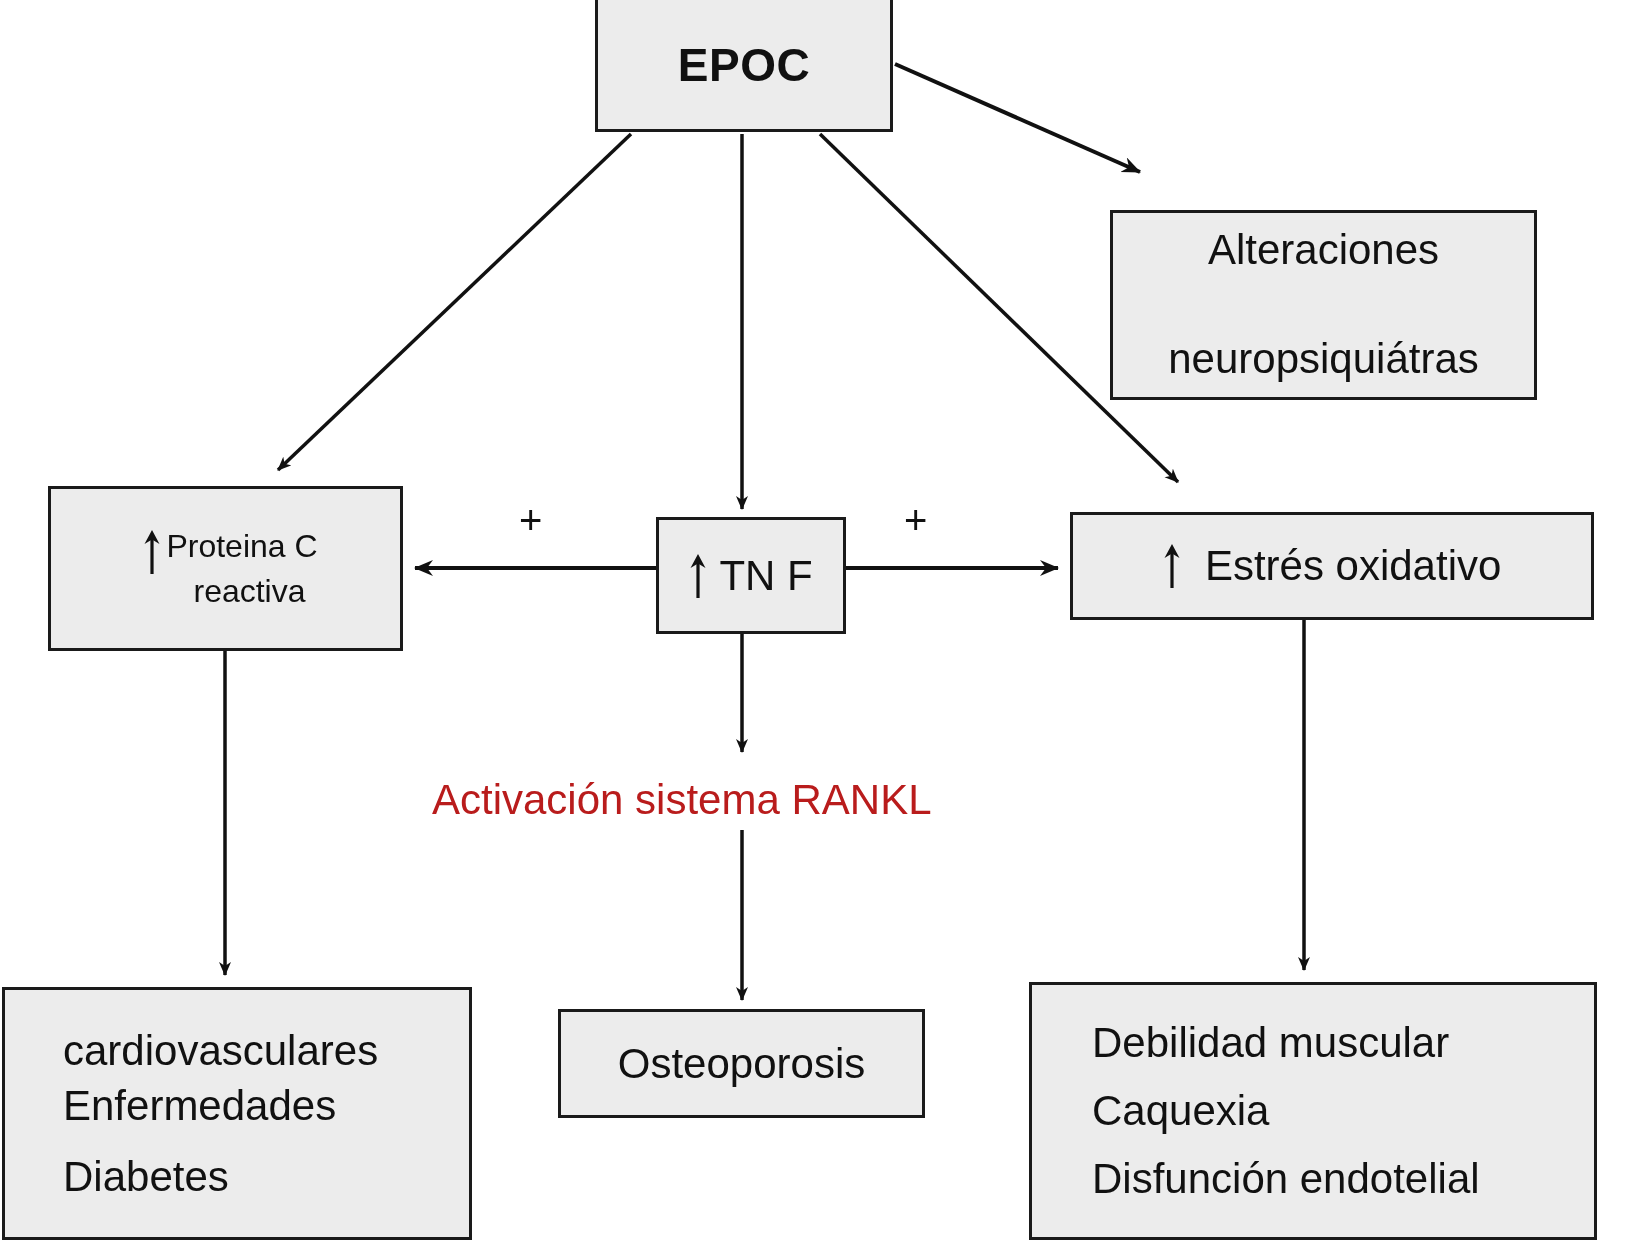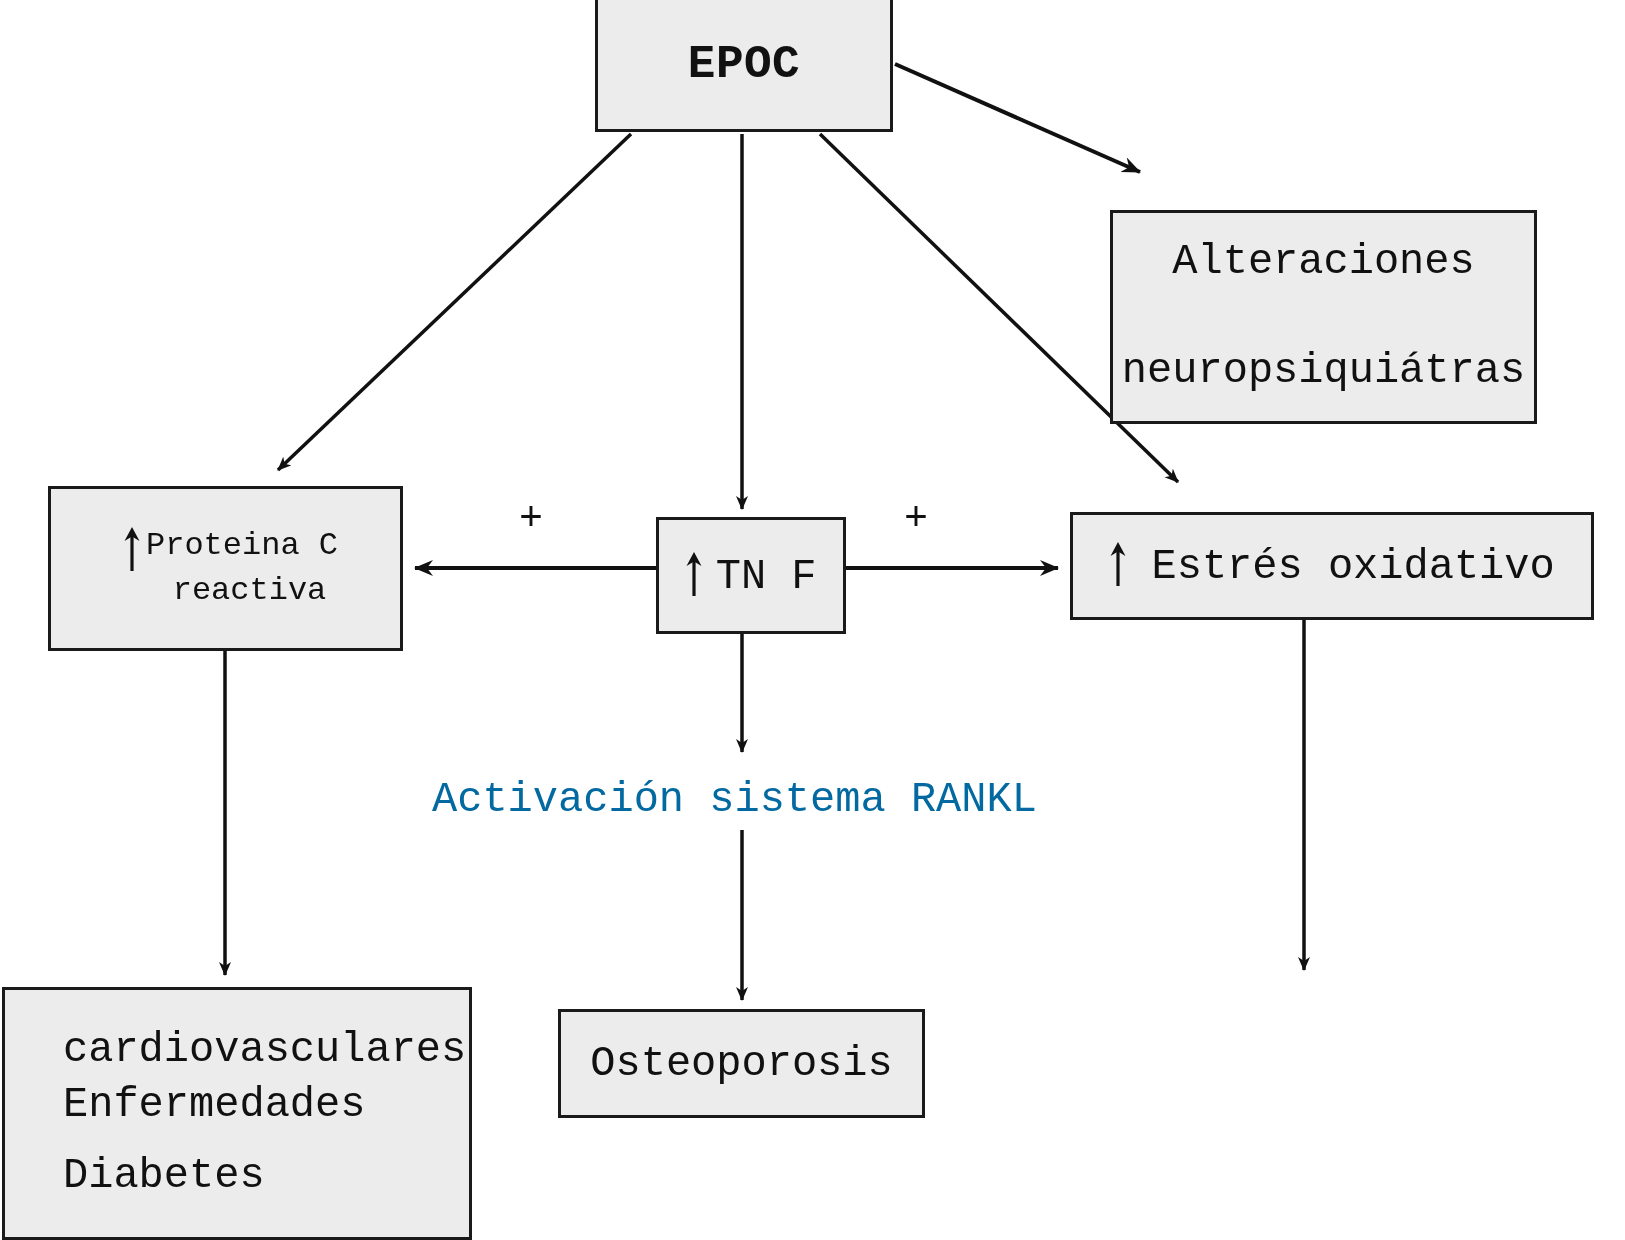--- a/index.html
+++ b/index.html
@@ -5,21 +5,21 @@
   html, body {
     margin: 0;
     padding: 0;
     background: #ffffff;
   }
   #canvas {
     position: relative;
     width: 1625px;
     height: 1240px;
     background: #ffffff;
-    font-family: Liberation Mono, monospace;
+    font-family: Liberation Sans, sans-serif;
     overflow: hidden;
   }
   svg.edges {
     position: absolute;
     left: 0;
     top: 0;
     width: 1625px;
     height: 1240px;
     pointer-events: none;
   }
@@ -54,21 +54,21 @@
   }
   .arrowglyph svg { position: absolute; left: 0; top: 0; }
   .plus-label {
     position: absolute;
     color: #111111;
     font-size: 40px;
     line-height: 1;
   }
   .free-text {
     position: absolute;
-    color: #0369a1;
+    color: #b91c1c;
     white-space: nowrap;
   }
 </style>
 </head>
 <body>
 
 <div id="canvas">
 
   <svg class="edges" viewBox="0 0 1625 1240">
     <defs>
@@ -118,21 +118,21 @@
 
     <g>
       <line x1="1304" y1="620" x2="1304" y2="970" stroke="#111111" stroke-width="3.5" marker-end="url(#barb)"></line>
     </g>
   </svg>
 
   <div class="node center-node" style="left:595px; top:-3px; width:298px; height:135px; font-size:46px; font-weight:bold; letter-spacing:0.5px;">
     <span class="line">EPOC</span>
   </div>
 
-  <div class="node center-node" style="left:1110px; top:210px; width:427px; height:214px; font-size:42px; line-height:1.45;gap:48px;">
+  <div class="node center-node" style="left:1110px; top:210px; width:427px; height:190px; font-size:42px; line-height:1.45;gap:48px;">
     <span class="line">Alteraciones</span>
     <span class="line">neuropsiquiátras</span>
   </div>
 
   <div class="node center-node" style="left:48px; top:486px; width:355px; height:165px; font-size:32px; line-height:1.38; padding-left:4px;">
     <span class="line" style="padding-left:6px;">
       <span class="arrowglyph">
         <svg width="18" height="46" viewBox="0 0 18 46">
           <line x1="9" y1="45" x2="9" y2="6" stroke="#111111" stroke-width="3.2"></line>
           <path d="M9,1 L16.5,15 L9,10.5 L1.5,15 Z" fill="#111111"></path>
@@ -167,20 +167,25 @@
   <div class="node left-node" style="left:2px; top:987px; width:470px; height:253px; font-size:42px; line-height:1.32; padding-left:58px;">
     <span class="line">cardiovasculares</span>
     <span class="line">Enfermedades</span>
     <span class="line" style="margin-top:15px;">Diabetes</span>
   </div>
 
   <div class="node center-node" style="left:558px; top:1009px; width:367px; height:109px; font-size:42px;justify-content:center;">
     <span class="line">Osteoporosis</span>
   </div>
 
+  <div class="node left-node" style="left:1029px; top:982px; width:568px; height:258px; font-size:42px; line-height:1.62; padding-left:60px;">
+    <span class="line">Debilidad muscular</span>
+    <span class="line">Caquexia</span>
+    <span class="line">Disfunción endotelial</span>
+  </div>
 
   <div class="free-text" style="left:432px; top:776px; font-size:42px;">Activación sistema RANKL</div>
 
   <div class="plus-label" style="left:519px; top:500px;">+</div>
 
   <div class="plus-label" style="left:904px; top:500px;">+</div>
 
 </div>
 
 </body></html>

